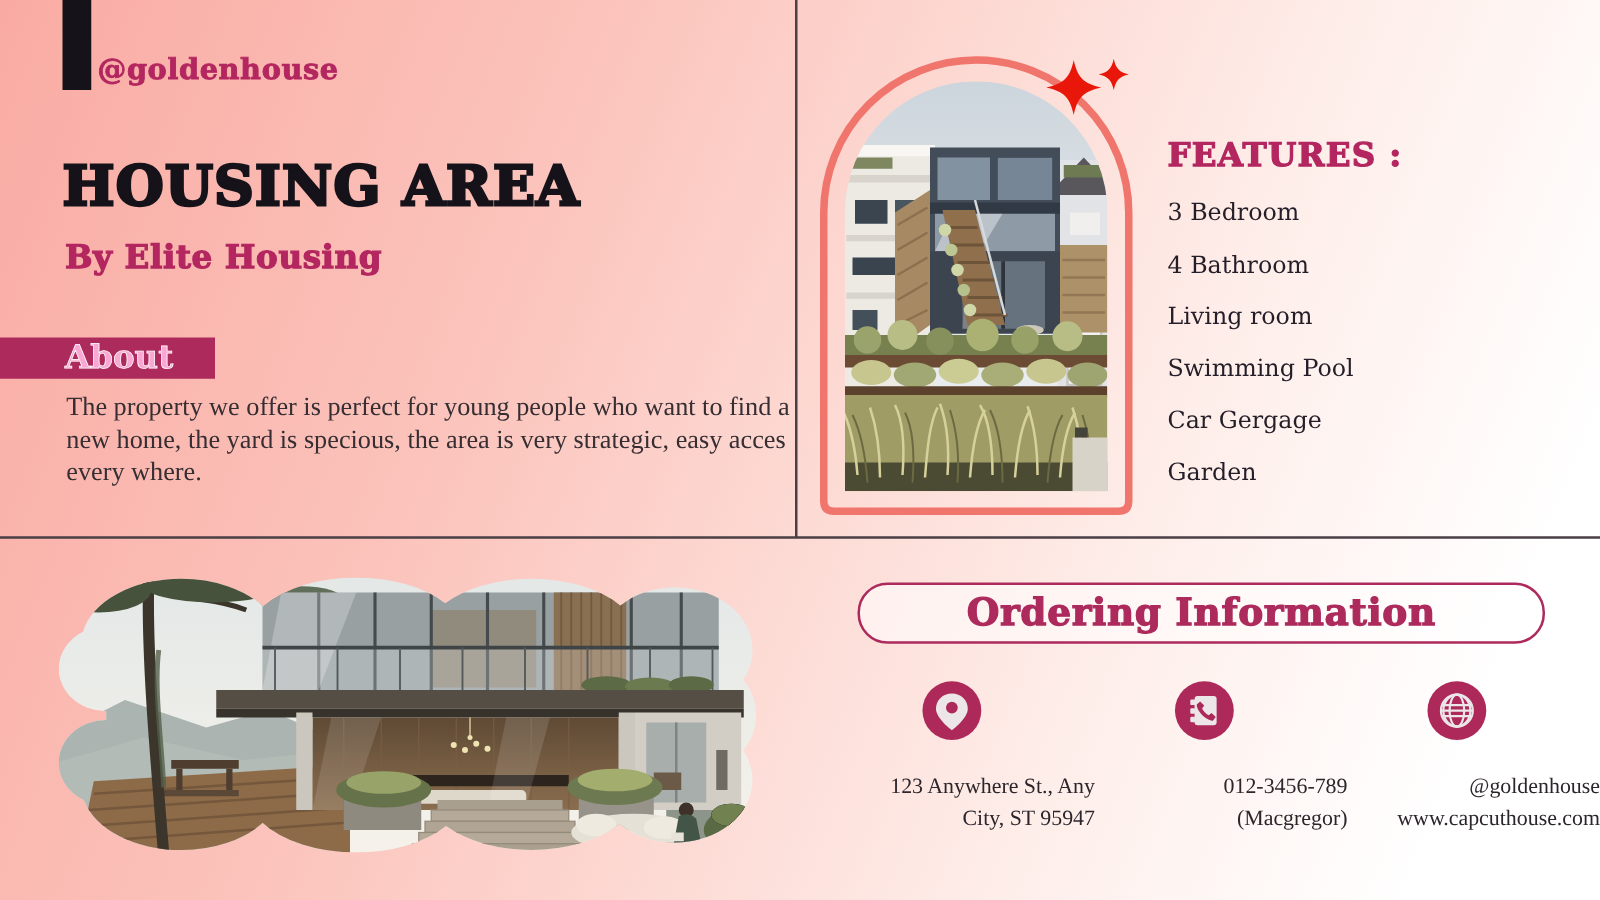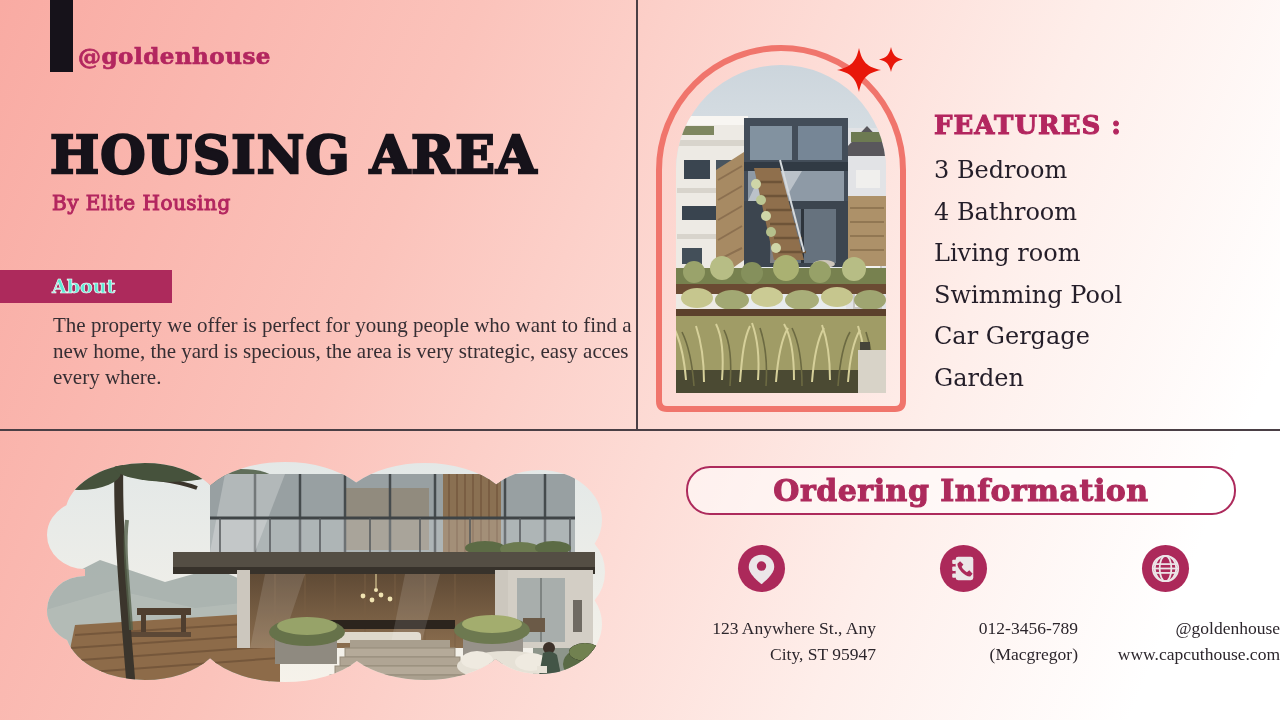--- a/index.html
+++ b/index.html
@@ -11,35 +11,35 @@
   }
   .abs{position:absolute;}
   
   .divider-v{left:636px;top:0;width:2px;height:430px;background:#4a3f45;}
   .divider-h{left:0;top:429px;width:1280px;height:2px;background:#4a3f45;}
   
   .brand-bar{left:50px;top:0;width:23px;height:72px;background:#16121a;}
   .brand-handle{left:78px;top:42px;font-size:23px;font-weight:bold;color:#b3265f;
     -webkit-text-stroke:0.7px #b3265f;letter-spacing:0.5px;}
   
-  .hero-title{left:50px;top:124px;font-size:52px;font-weight:bold;color:#16121a;
+  .hero-title{left:50px;top:124px;font-size:44px;font-weight:bold;color:#16121a;
     -webkit-text-stroke:2.4px #16121a;letter-spacing:1px;white-space:nowrap;}
-  .hero-subtitle{left:52px;top:191px;font-size:20px;font-weight:normal;color:#b3265f;
+  .hero-subtitle{left:52px;top:191px;font-size:26px;font-weight:bold;color:#b3265f;
     -webkit-text-stroke:1px #b3265f;letter-spacing:0.5px;}
   
   .about-bar{left:0;top:270px;width:172px;height:33px;background:#ad2a5c;}
   .about-label{position:absolute;left:52px;top:0;height:33px;line-height:32px;
-    font-size:19px;font-weight:bold;color:#5eead4;-webkit-text-stroke:0.6px #fff;}
+    font-size:26px;font-weight:bold;color:#f9a8d4;-webkit-text-stroke:0.6px #fff;}
   .about-body{left:53px;top:312px;width:585px;font-size:21px;line-height:26px;
     color:#362e33;font-family:"Liberation Serif",serif;}
   
   .features-heading{left:934px;top:110px;font-size:26px;font-weight:bold;color:#b3265f;
     -webkit-text-stroke:1px #b3265f;letter-spacing:1px;}
   .features-list{left:934px;top:150px;}
-  .feature-item{font-size:24px;line-height:41.5px;color:#241e29;}
+  .feature-item{font-size:19px;line-height:41.5px;color:#241e29;}
   
   .arch-photo{left:652px;top:20px;}
   .villa-photo{left:45px;top:460px;}
   
   .order-box{left:686px;top:466px;width:546px;height:45px;border:2.5px solid #ad2a5c;
     border-radius:24px;background:rgba(255,255,255,0.55);text-align:center;}
   .order-heading{line-height:46px;font-size:30px;font-weight:bold;color:#ad2a5c;
     -webkit-text-stroke:1px #ad2a5c;letter-spacing:0.5px;}
   .contact-col{top:544px;width:230px;text-align:right;font-family:"Liberation Serif",serif;}
   .contact-col .icon-wrap{display:block;margin:0 auto;width:49px;height:49px;}

